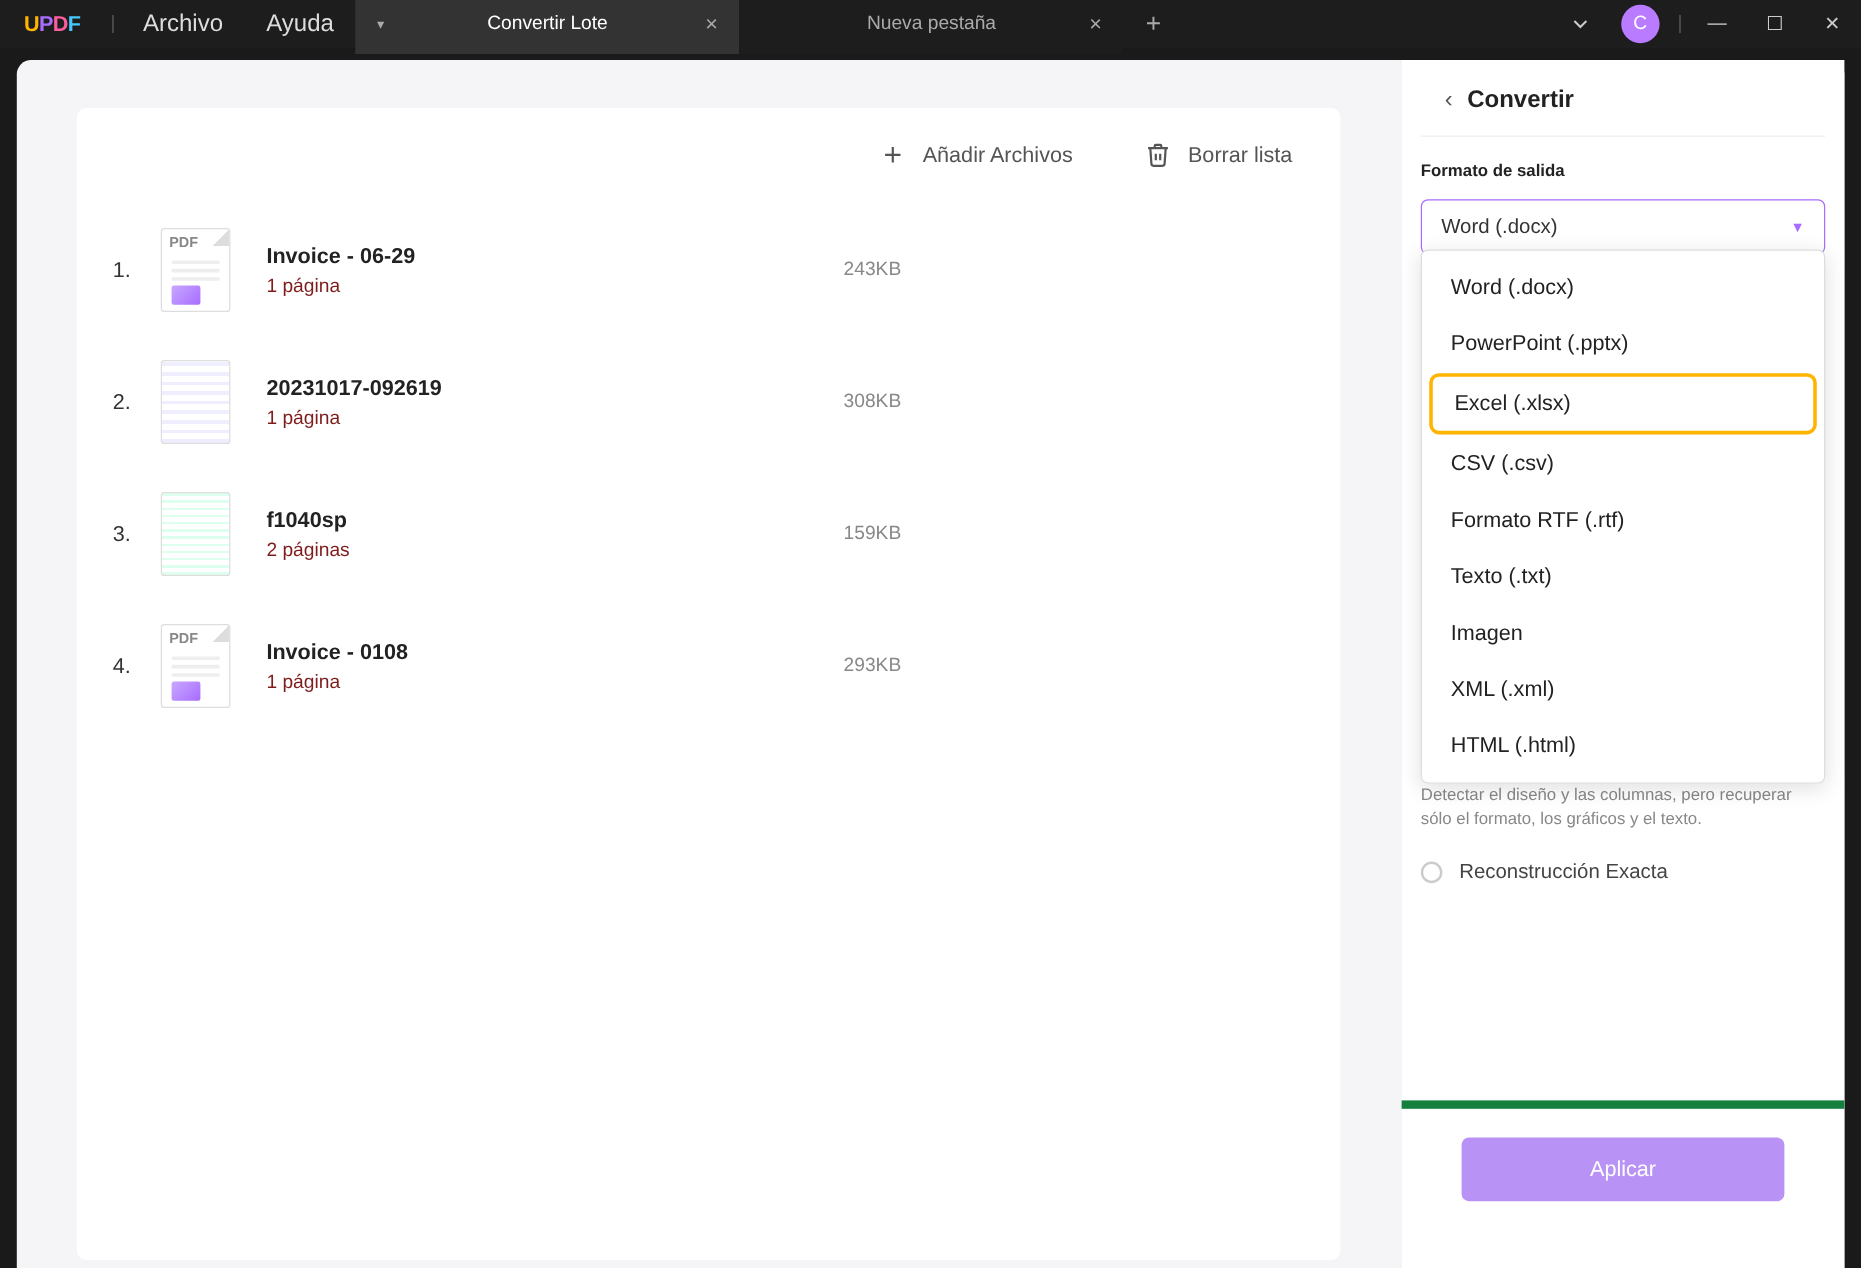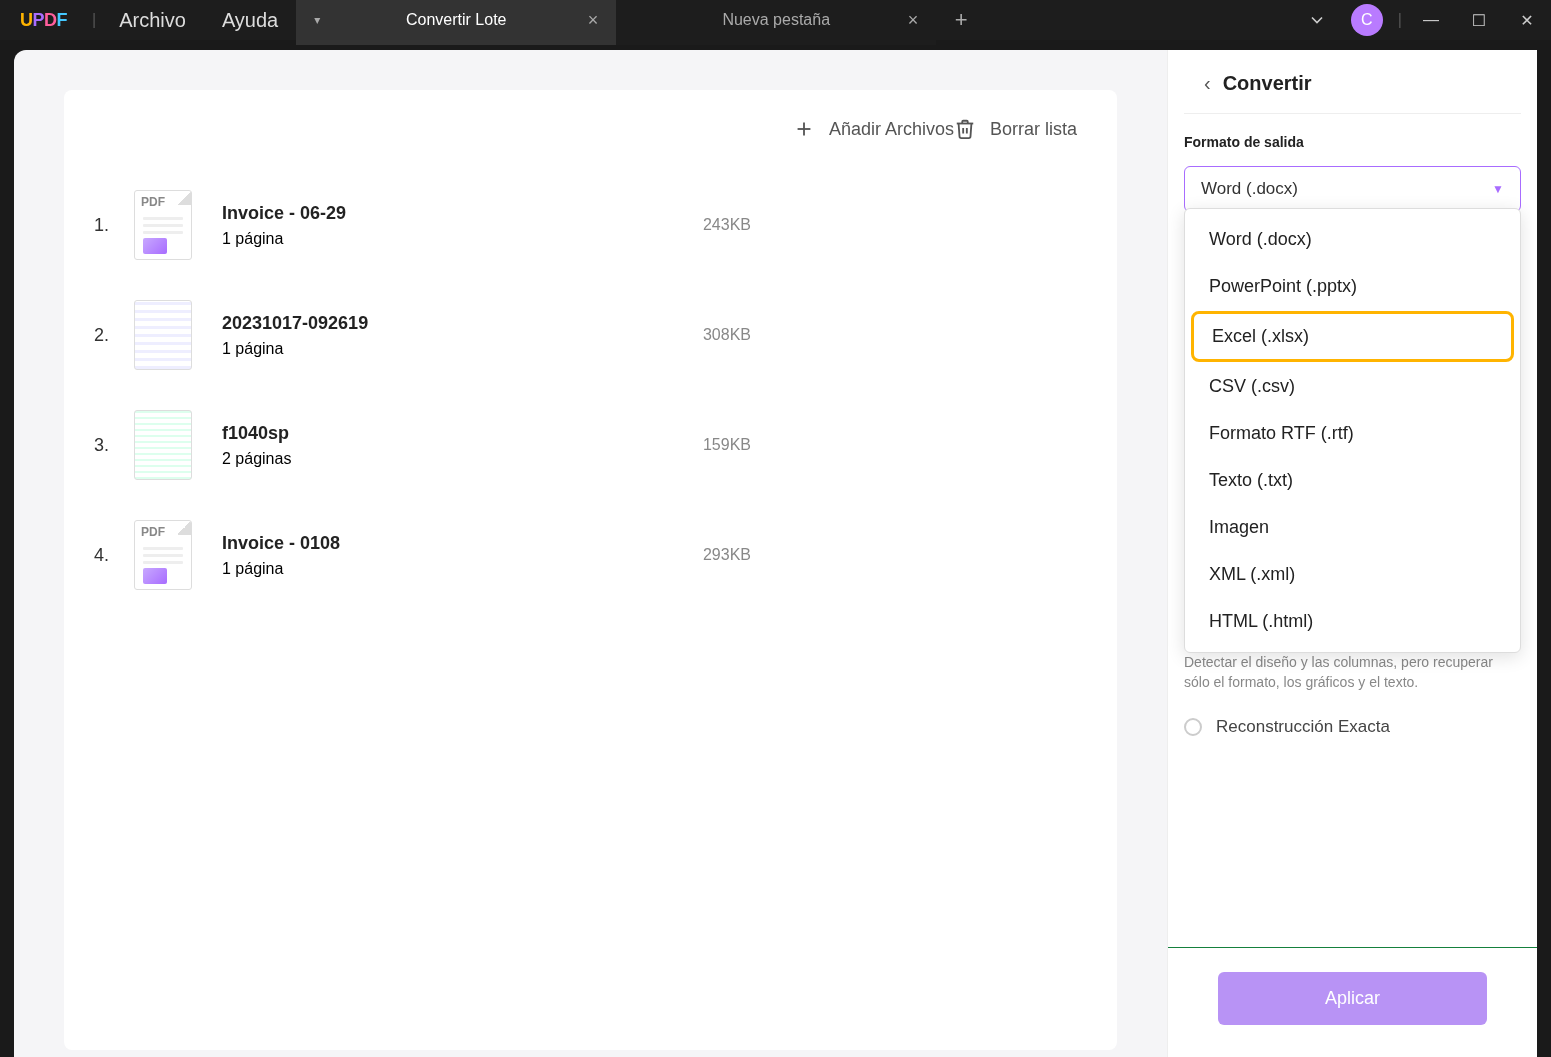--- a/index.html
+++ b/index.html
@@ -24,38 +24,38 @@
 .title-spacer { flex: 1; }
 .title-controls { display: flex; align-items: center; gap: 0; }
 .title-ctrl { width: 48px; height: 50px; display: flex; align-items: center; justify-content: center; color: #ccc; font-size: 16px; cursor: pointer; }
 .avatar { width: 32px; height: 32px; border-radius: 50%; background: #b97bff; color: #fff; display: flex; align-items: center; justify-content: center; font-size: 16px; margin: 0 10px; }
 .chev-down-svg { width: 20px; height: 20px; }
 
 
 .workspace { position: absolute; top: 50px; left: 14px; right: 14px; bottom: 0; background: #f5f5f7; border-radius: 12px 12px 0 0; display: flex; }
 .file-panel { flex: 1; padding: 40px 50px; }
 .file-card { background: #fff; border-radius: 8px; padding: 10px 20px; min-height: 960px; }
-.file-toolbar { display: flex; justify-content: flex-end; padding: 18px 20px 30px; }
+.file-toolbar { display: flex; justify-content: flex-end; gap: 60px; padding: 18px 20px 30px; }
 .tool-btn { display: flex; align-items: center; gap: 14px; color: #555; font-size: 18px; cursor: pointer; }
 .tool-btn svg { width: 22px; height: 22px; }
 
 .file-list { padding: 0 10px; }
 .file-row { display: flex; align-items: center; padding: 20px 0; }
 .file-index { width: 40px; font-size: 18px; color: #333; }
 .thumb { width: 58px; height: 70px; border: 1px solid #ddd; border-radius: 3px; margin-right: 30px; background: #fff; position: relative; overflow: hidden; }
 .thumb.pdf-generic::before { content: "PDF"; position: absolute; top: 4px; left: 6px; font-size: 12px; color: #888; font-weight: 600; }
 .thumb.pdf-generic::after { content: ""; position: absolute; top: 0; right: 0; width: 14px; height: 14px; background: linear-gradient(135deg, transparent 50%, #ddd 50%); }
 .thumb.pdf-generic .thumb-lines { position: absolute; top: 26px; left: 8px; right: 8px; }
 .thumb.pdf-generic .thumb-lines div { height: 3px; background: #eee; margin-bottom: 4px; border-radius: 1px; }
 .thumb.pdf-generic .thumb-img { position: absolute; bottom: 5px; left: 8px; width: 24px; height: 16px; background: linear-gradient(135deg, #c8a8ff, #a86cff); border-radius: 2px; }
 .thumb.doc-thumb { background: repeating-linear-gradient(0deg, #eef 0, #eef 3px, #fff 3px, #fff 8px); }
 .thumb.form-thumb { background: repeating-linear-gradient(0deg, #dfe 0, #dfe 2px, #fff 2px, #fff 6px), repeating-linear-gradient(90deg, #dfe 0, #dfe 2px, #fff 2px, #fff 12px); }
 .file-meta { flex: 1; }
 .file-name { font-size: 18px; color: #222; font-weight: 600; margin-bottom: 6px; }
-.file-pages { font-size: 16px; color: #000000; }
+.file-pages { font-size: 16px; color: #7f1d1d; }
 .file-size { width: 120px; font-size: 16px; color: #888; text-align: center; }
 .file-spacer { width: 300px; }
 
 
 .sidebar { width: 370px; background: #fff; border-left: 1px solid #eee; display: flex; flex-direction: column; }
 .sidebar-header { display: flex; align-items: center; gap: 12px; padding: 22px 20px 18px; border-bottom: 1px solid #eee; margin: 0 16px; }
 .sidebar-header .back { font-size: 20px; color: #555; cursor: pointer; }
 .sidebar-header .title { font-size: 20px; font-weight: 700; color: #222; }
 .sidebar-body { padding: 20px 16px; flex: 1; overflow: visible; position: relative; }
 .section-label { font-size: 14px; font-weight: 700; color: #222; margin-bottom: 16px; }
@@ -64,21 +64,21 @@
 
 .dropdown { position: absolute; top: 94px; left: 16px; right: 16px; background: #fff; border: 1px solid #ddd; border-radius: 6px; box-shadow: 0 4px 18px rgba(0,0,0,0.12); padding: 6px 0; z-index: 10; }
 .dropdown-item { padding: 12px 18px; font-size: 18px; color: #222; cursor: pointer; margin: 2px 6px; border-radius: 6px; }
 .dropdown-item.highlight { border: 3px solid #ffb400; border-radius: 8px; }
 
 .radio-group { margin-top: 440px; }
 .radio-desc { font-size: 14px; color: #888; line-height: 1.45; margin: 8px 0 24px 0; }
 .radio-row { display: flex; align-items: center; gap: 14px; font-size: 17px; color: #444; cursor: pointer; }
 .radio-circle { width: 18px; height: 18px; border: 2px solid #ccc; border-radius: 50%; }
 
-.sidebar-footer { padding: 24px 50px 32px; border-top: 1px solid #15803d; }
+.sidebar-footer { padding: 24px 50px 56px; border-top: 7px solid #15803d; }
 .apply-btn { width: 100%; padding: 16px; background: #b893f5; color: #fff; font-size: 18px; border: none; border-radius: 6px; cursor: pointer; }
 </style>
 </head>
 <body>
 
 <div class="titlebar">
   <div class="logo"><span class="u">U</span><span class="p">P</span><span class="d">D</span><span class="f">F</span></div>
   <span class="title-divider">|</span>
   <div class="menu-item">Archivo</div>
   <div class="menu-item">Ayuda</div>

